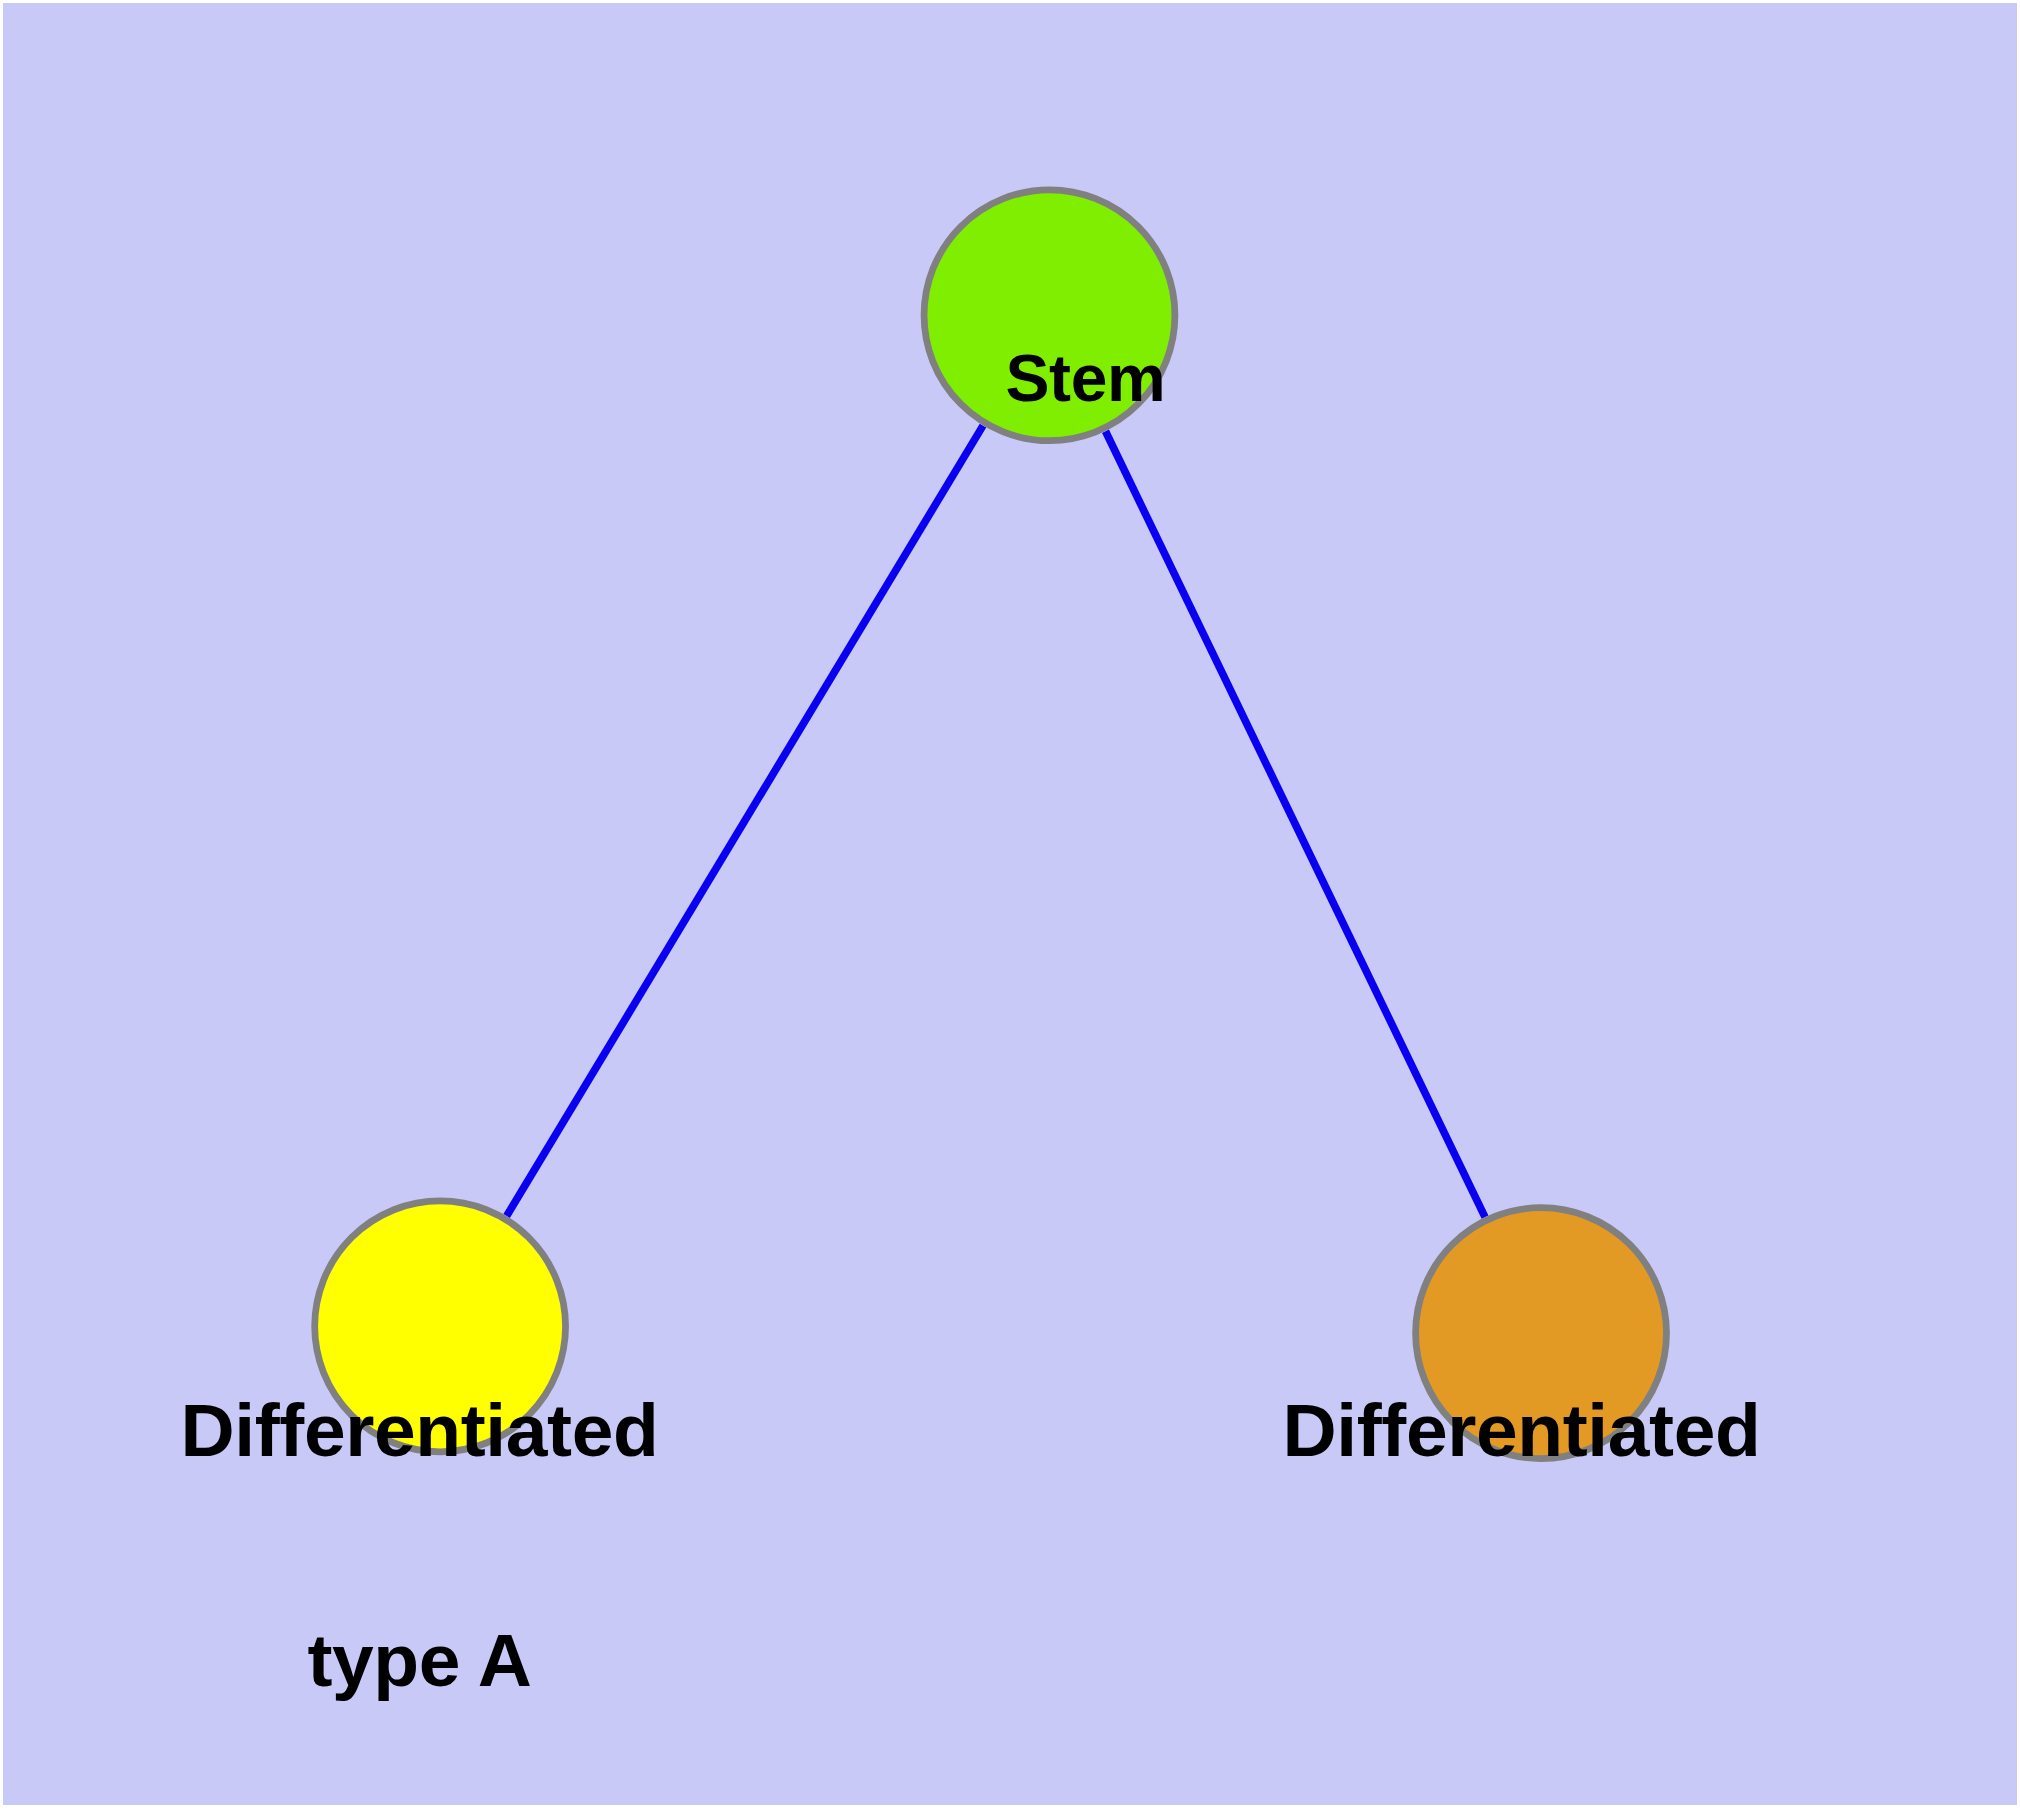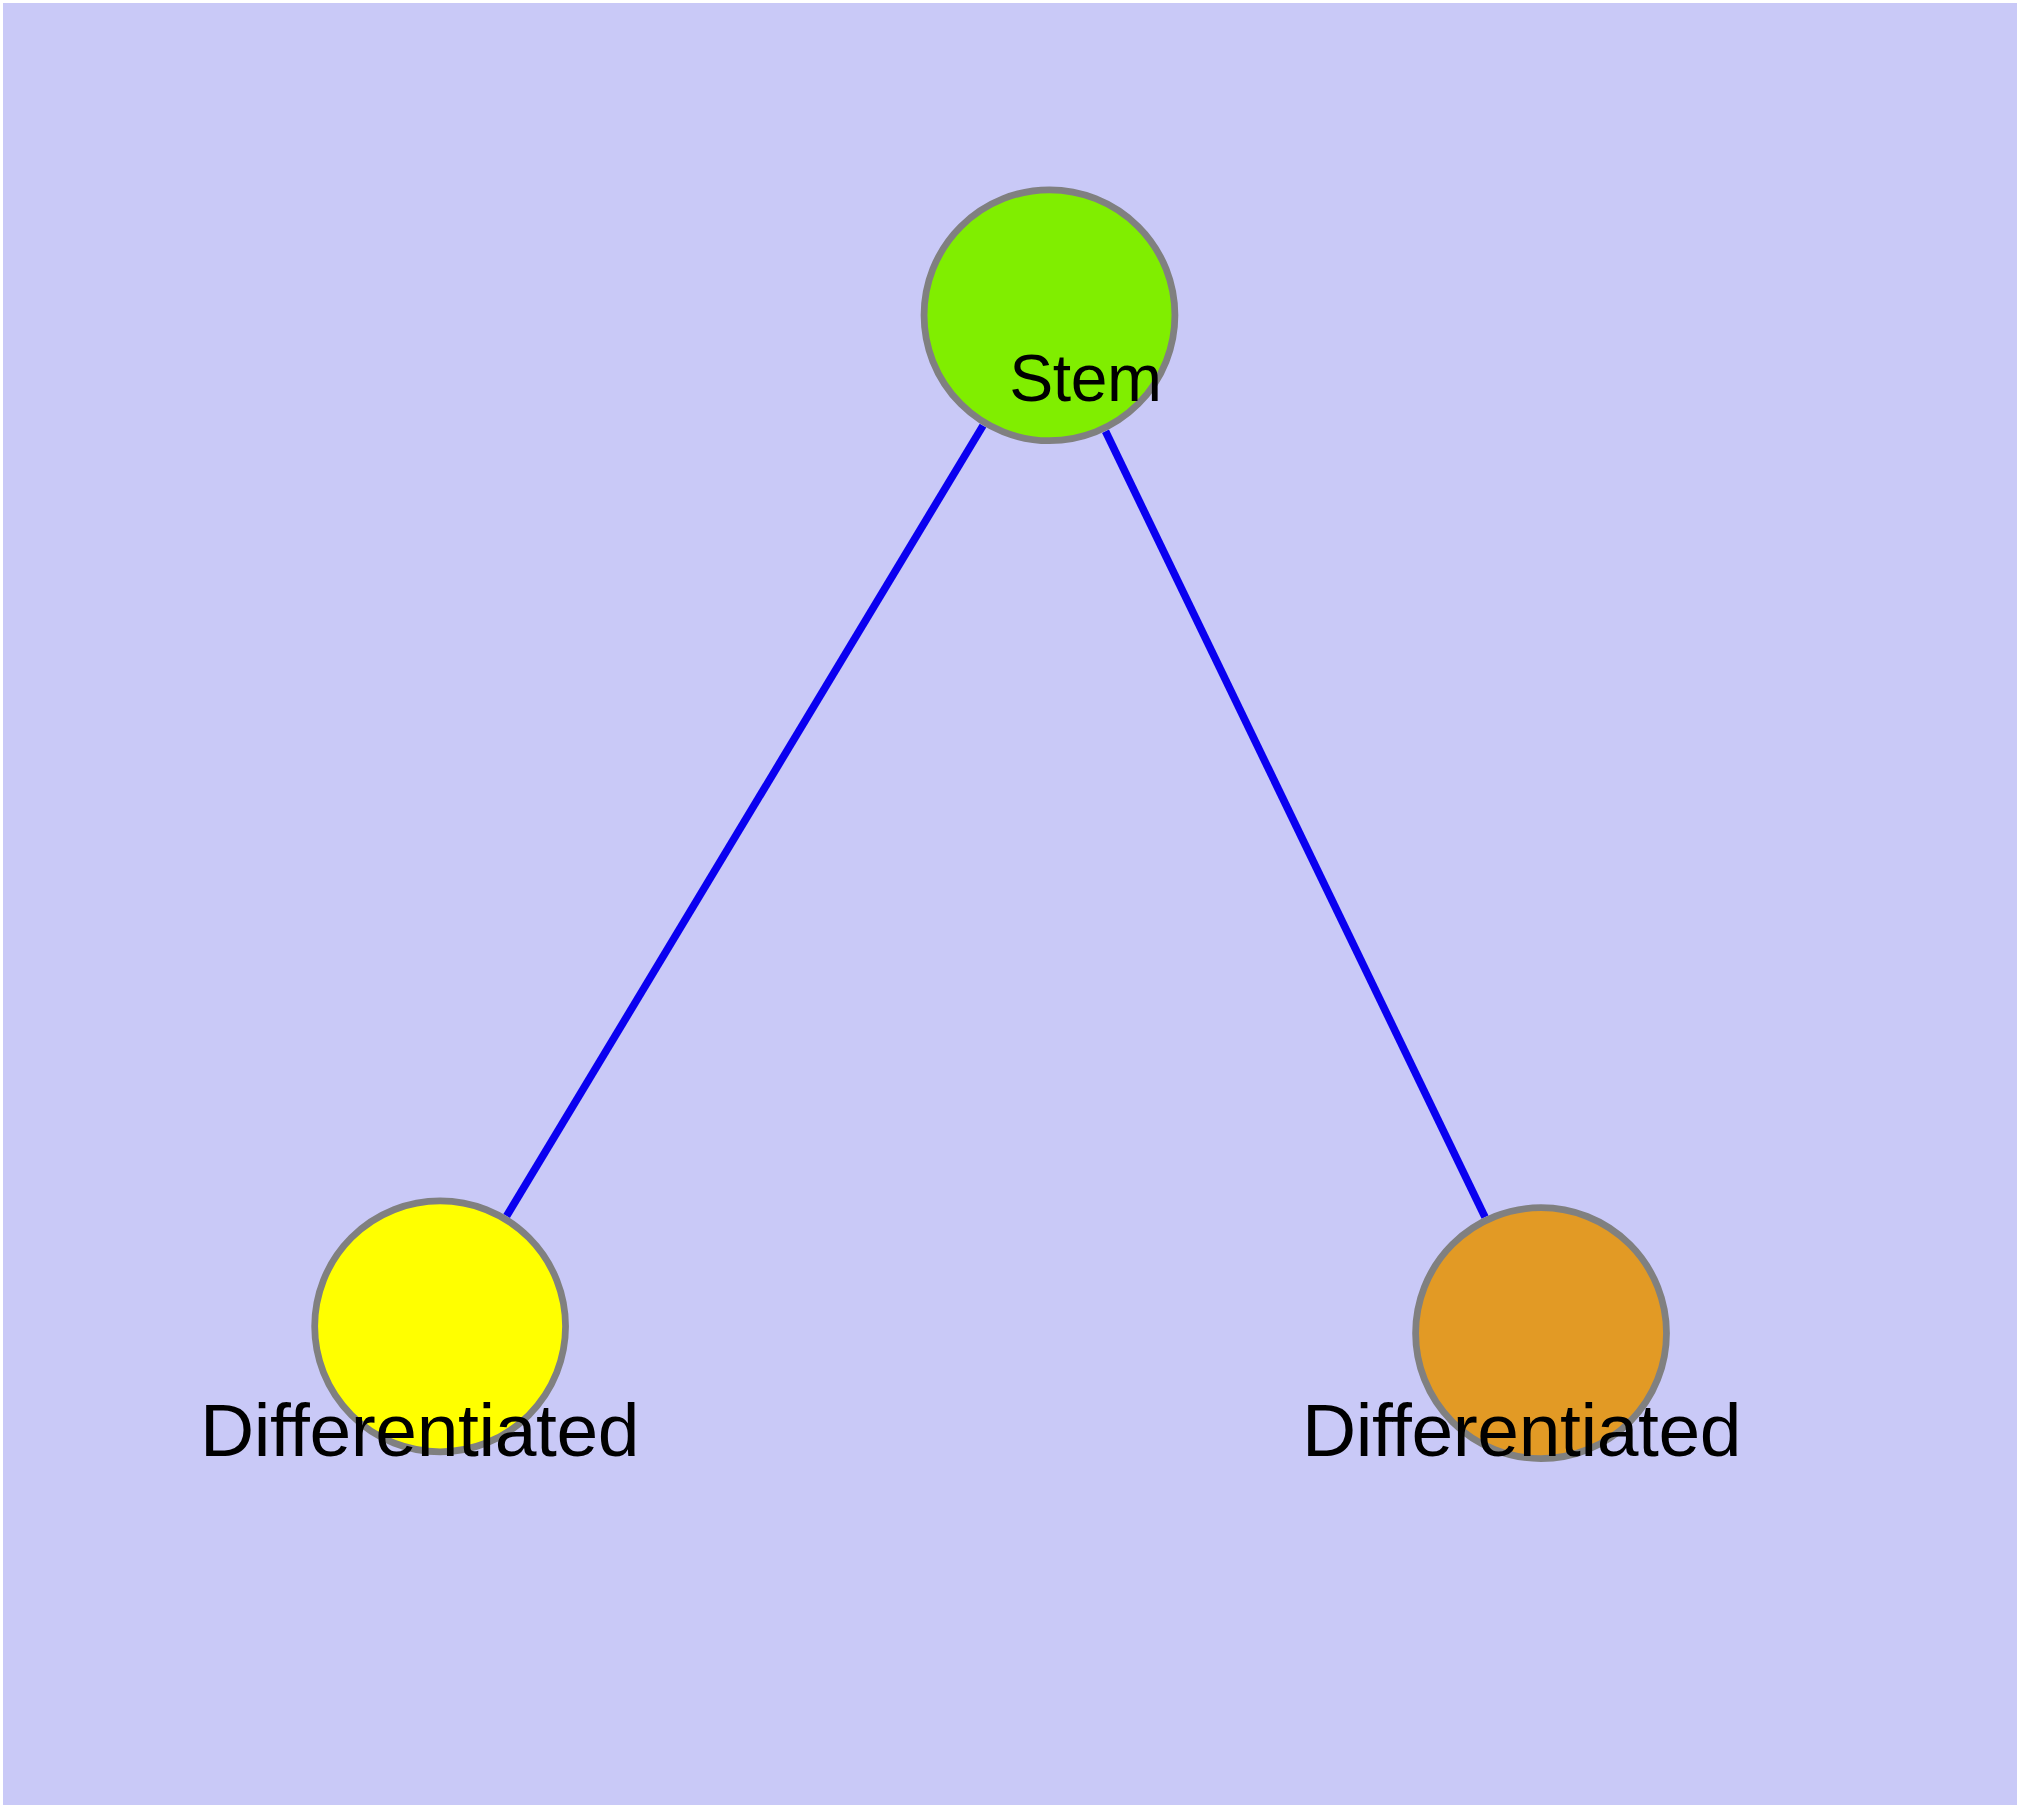--- a/index.html
+++ b/index.html
@@ -27,21 +27,21 @@
     position: absolute;
     left: 0;
     top: 0;
     width: 2021px;
     height: 1812px;
   }
   .node-label {
     position: absolute;
     text-align: center;
     font-family: "Liberation Sans", sans-serif;
-    font-weight: normal;
+    font-weight: bold;
     color: #000000;
     white-space: pre;
     line-height: 1.02;
     pointer-events: none;
     letter-spacing: -0.4px;
   }
   #label-stem {
     font-size: 66px;
     left: 795px;
     top: 278px;
@@ -80,20 +80,21 @@
       <circle cx="1818" cy="1573" r="148" fill="#e29a25" stroke="#808080" stroke-width="8"></circle>
     </g>
   </svg>
 
   <div class="node-label" id="label-stem">
     <span>Stem</span>
   </div>
 
   <div class="node-label" id="label-diffA">
     <div>Differentiated</div>
+    <div>type A</div>
   </div>
 
   <div class="node-label" id="label-diffB">
     <div>Differentiated</div>
   </div>
 
 </div>
 
 
 </body></html>

